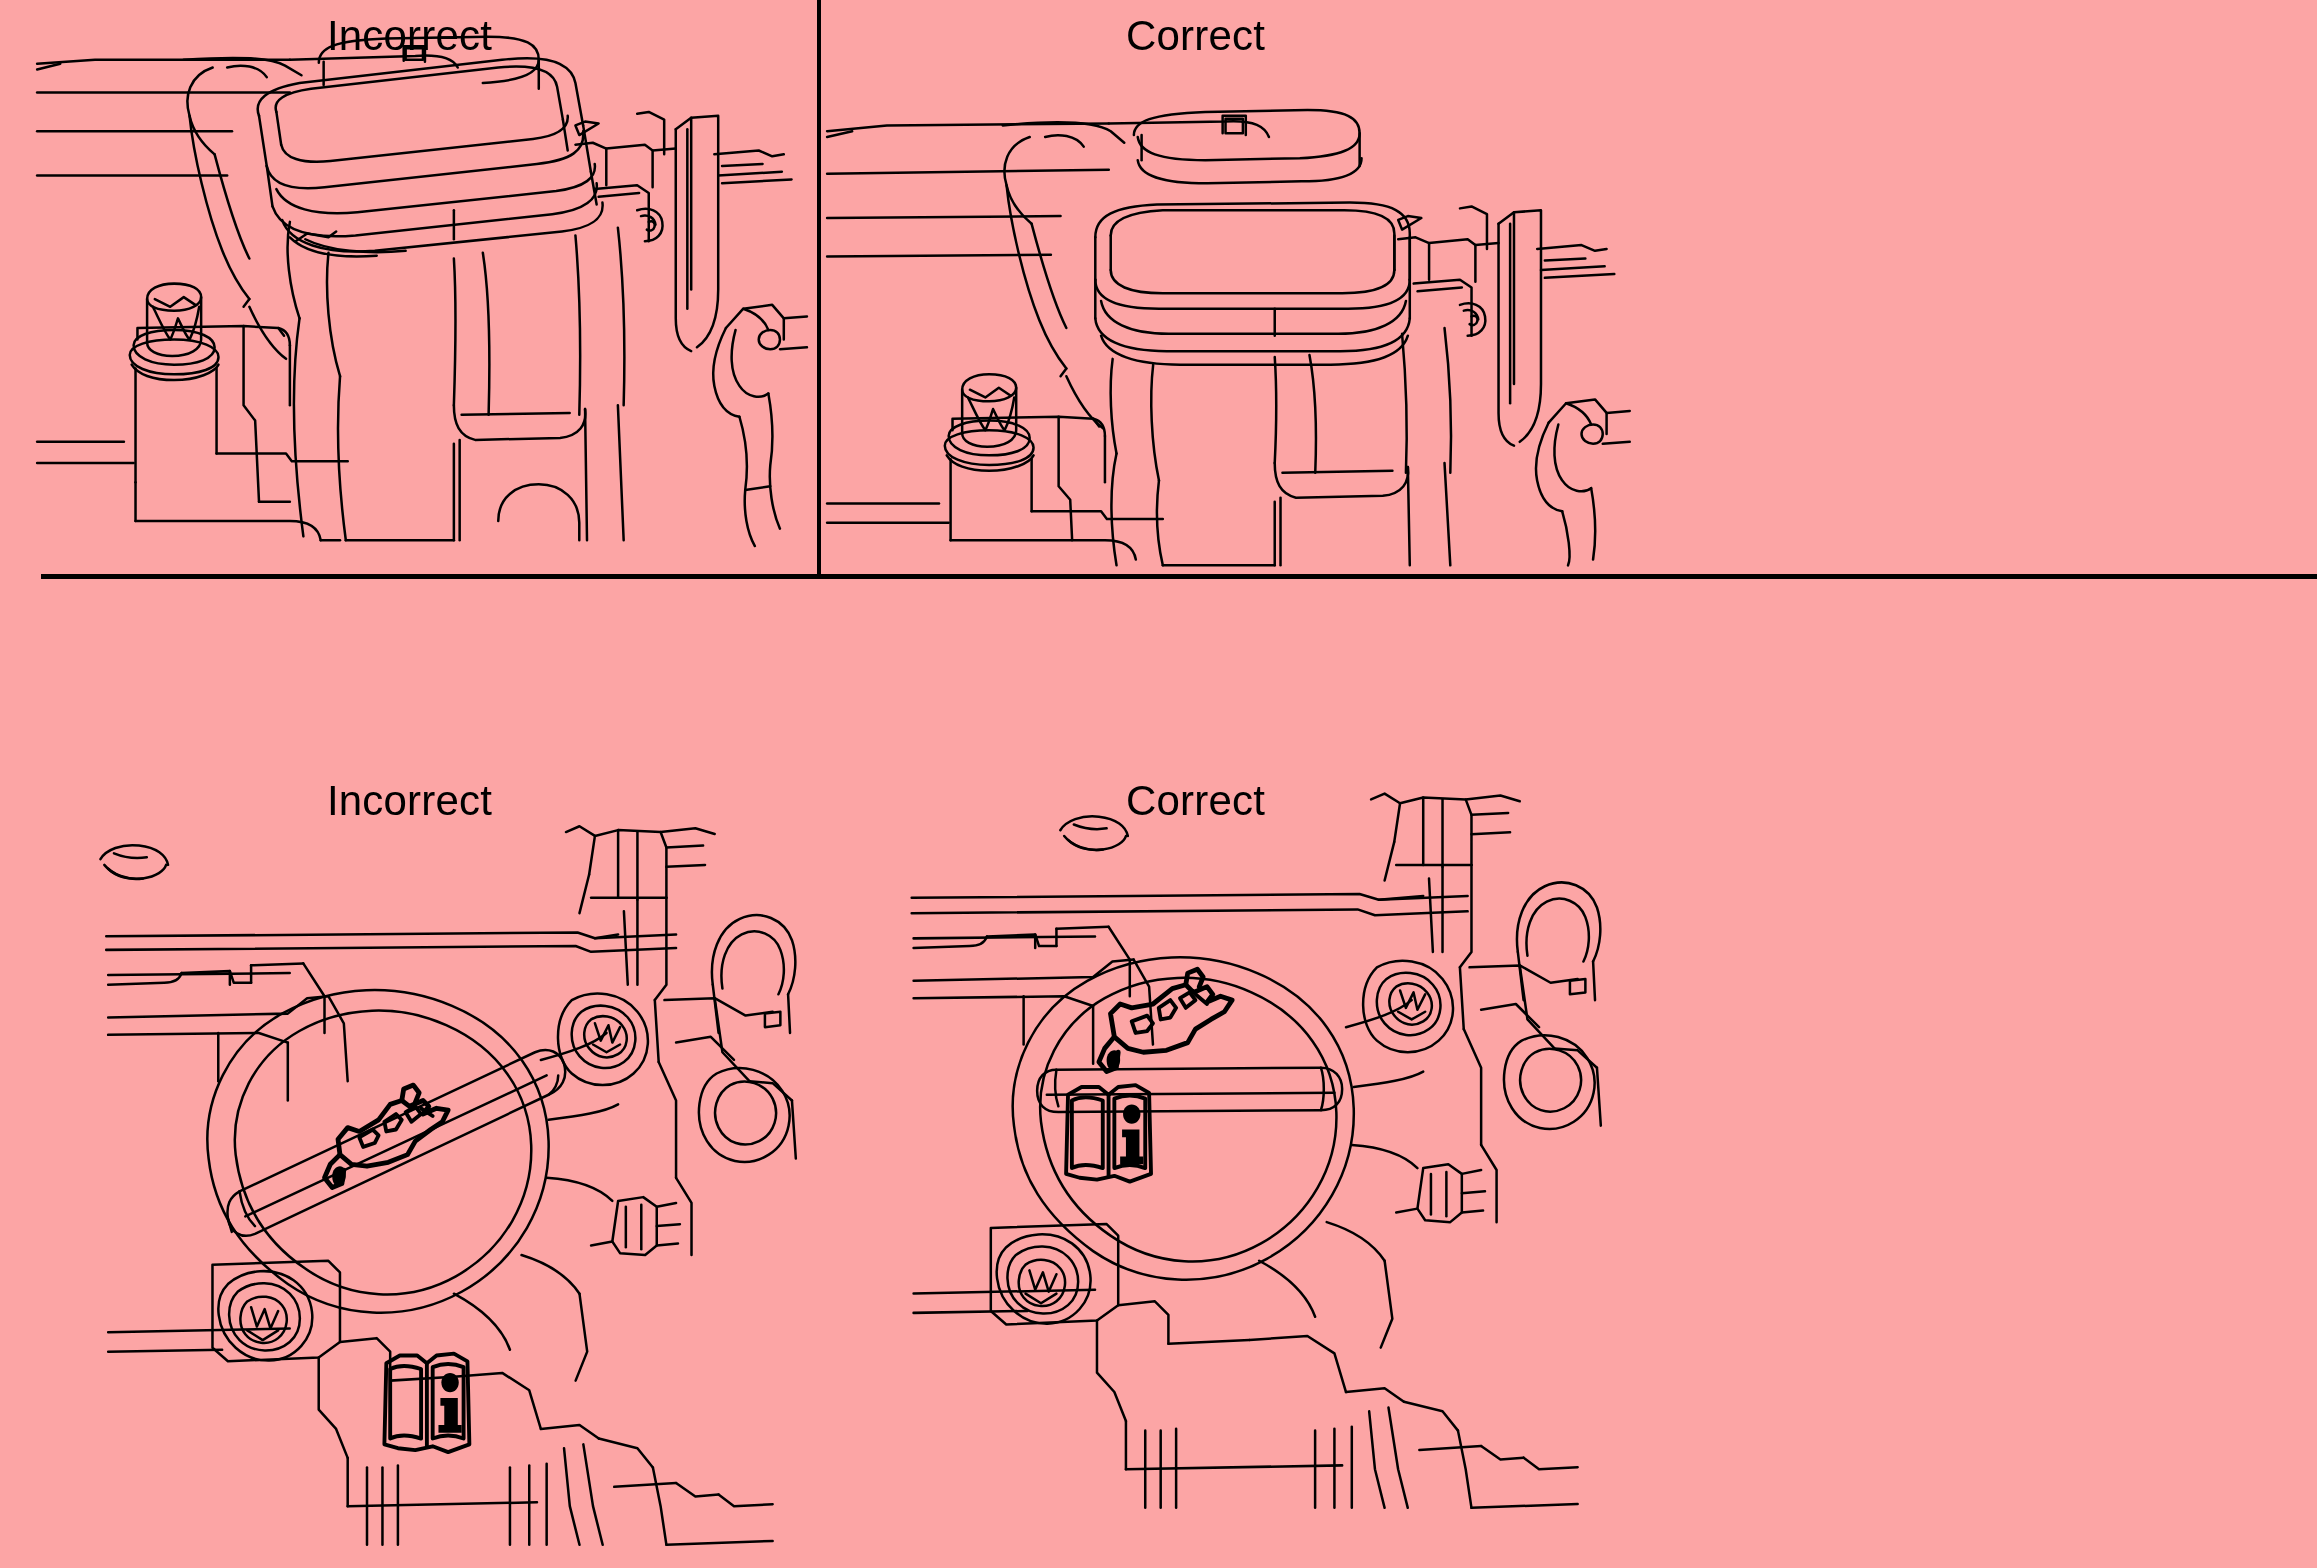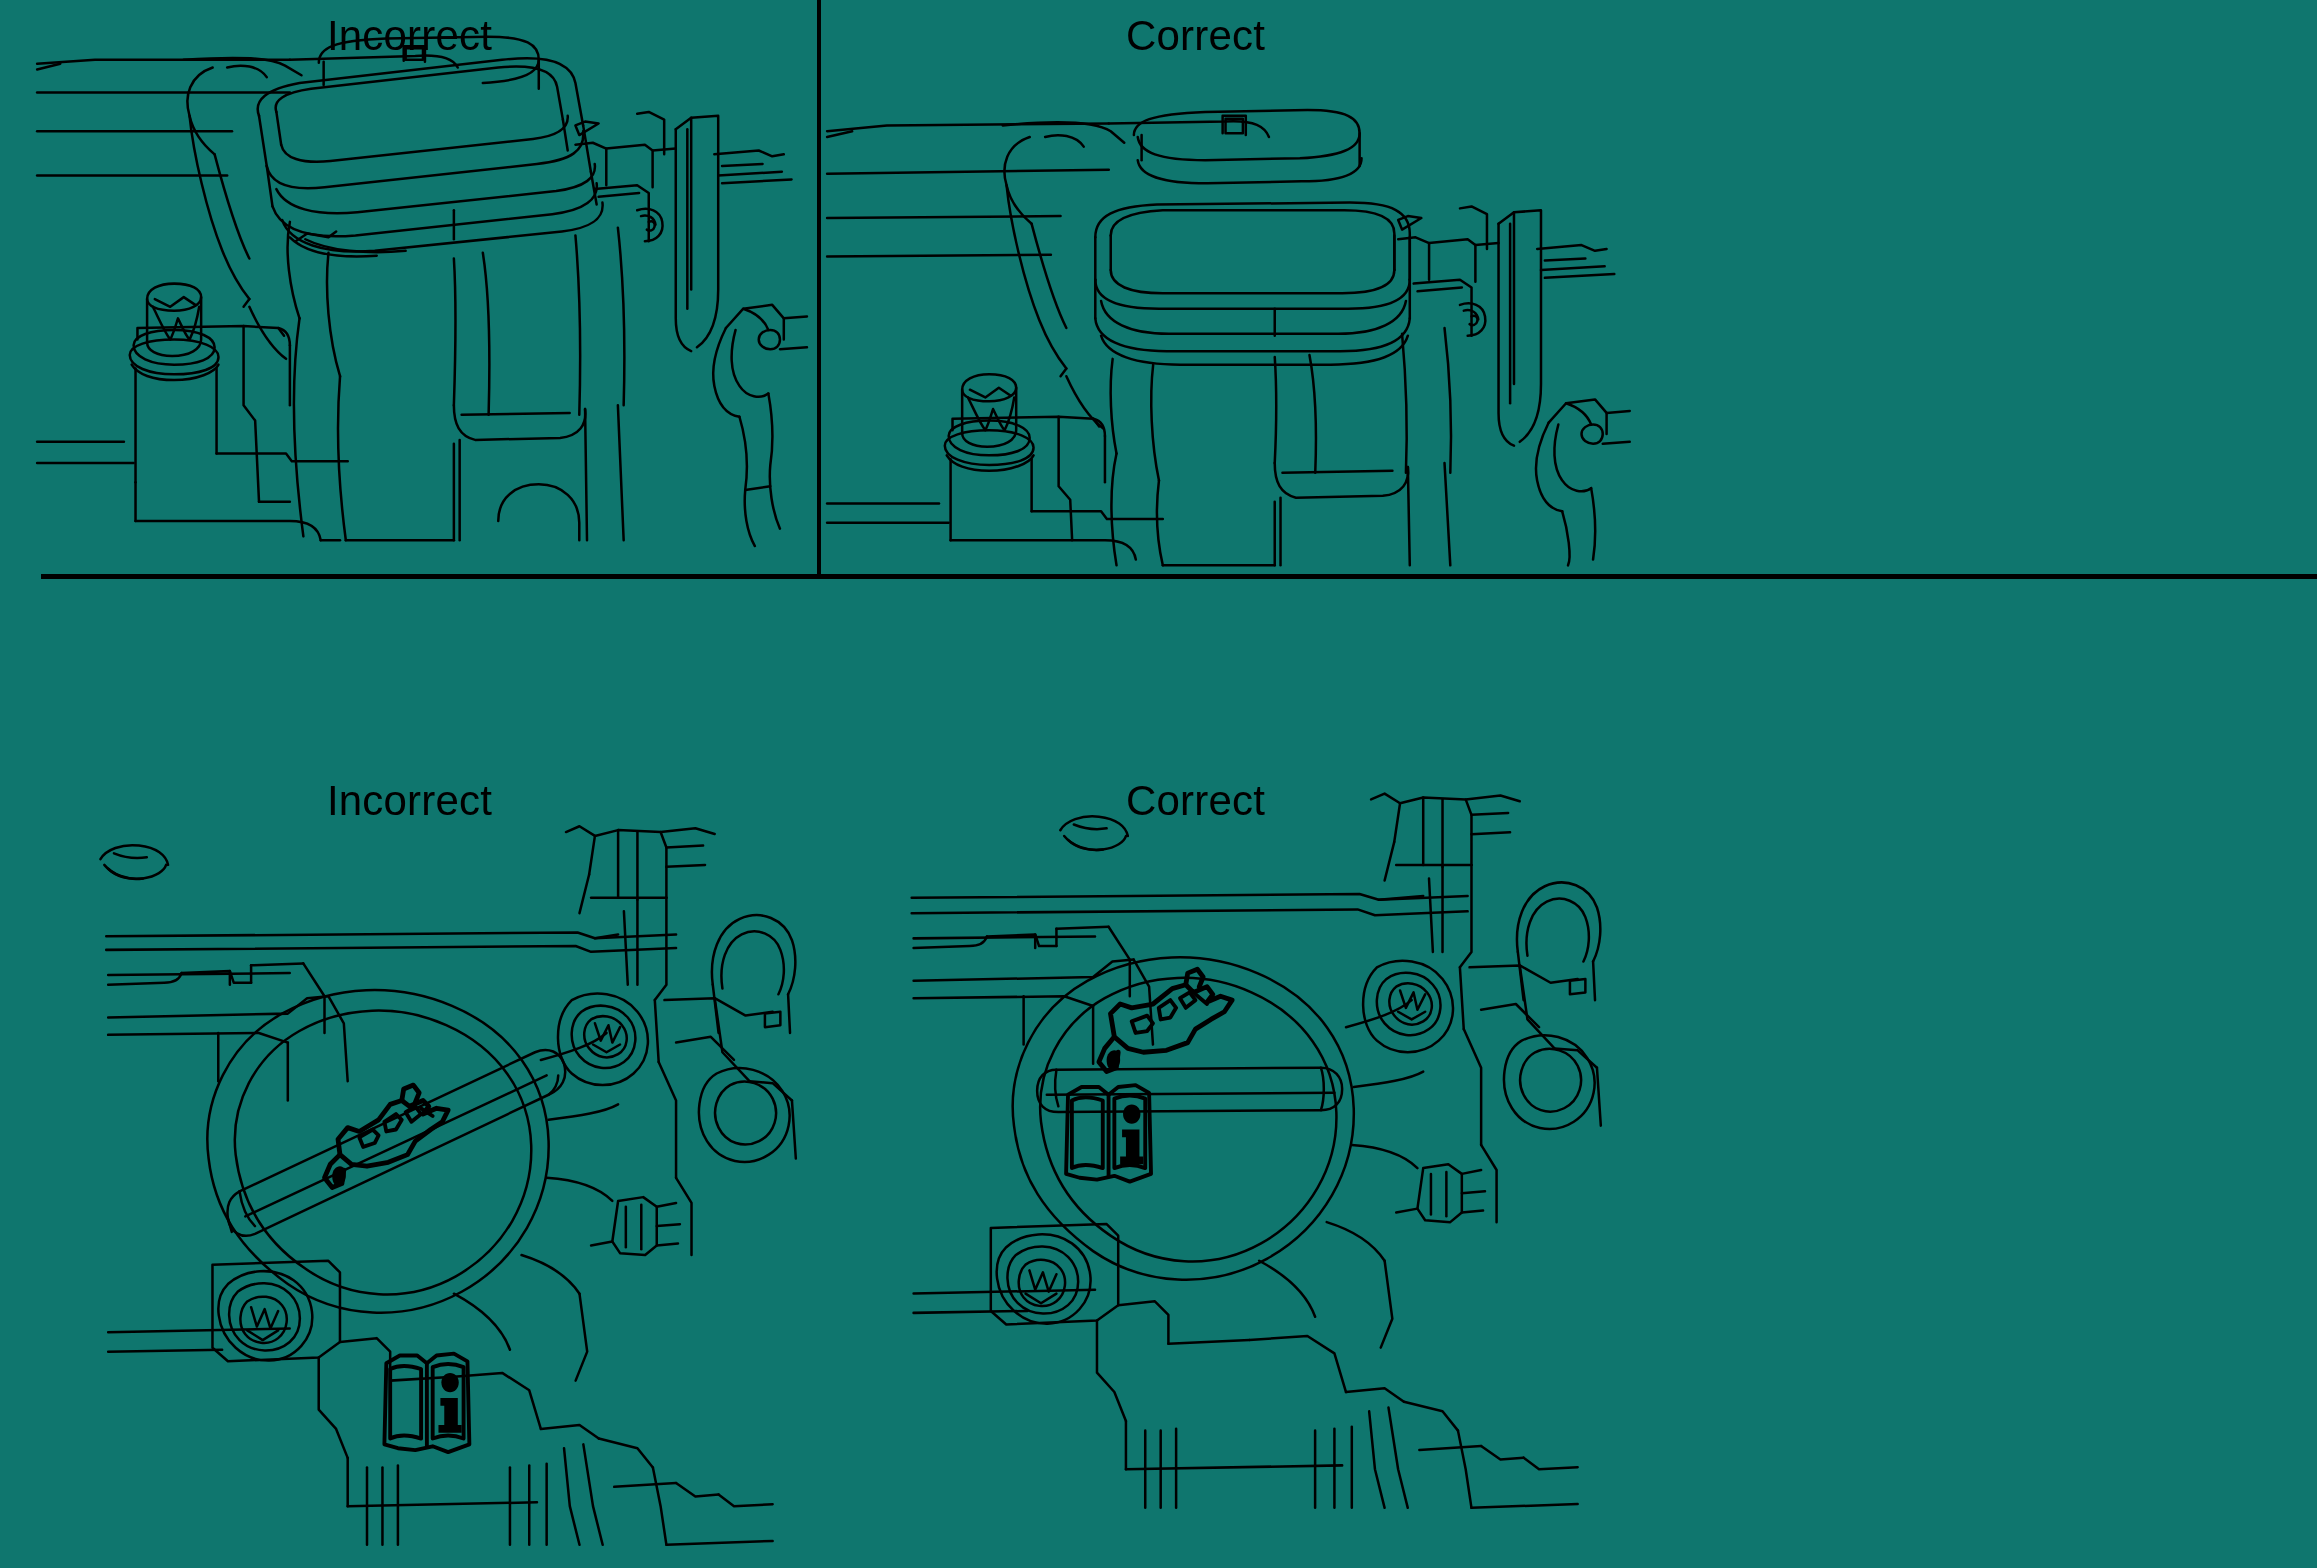--- a/index.html
+++ b/index.html
@@ -7,21 +7,21 @@
     padding: 0;
     background: #ffffff;
   }
   body {
     font-family: "Liberation Sans", sans-serif;
   }
   #page {
     position: relative;
     width: 2317px;
     height: 1568px;
-    background: #0f766e;
+    background: #fca5a5;
     overflow: hidden;
   }
   .quad {
     position: absolute;
     overflow: hidden;
   }
   .quad-tl { left: 0;    top: 0;    width: 819px;  height: 574px; }
   .quad-tr { left: 819px; top: 0;   width: 1498px; height: 574px; }
   .quad-bl { left: 0;    top: 579px; width: 819px;  height: 989px; }
   .quad-br { left: 819px; top: 579px; width: 1498px; height: 989px; }

